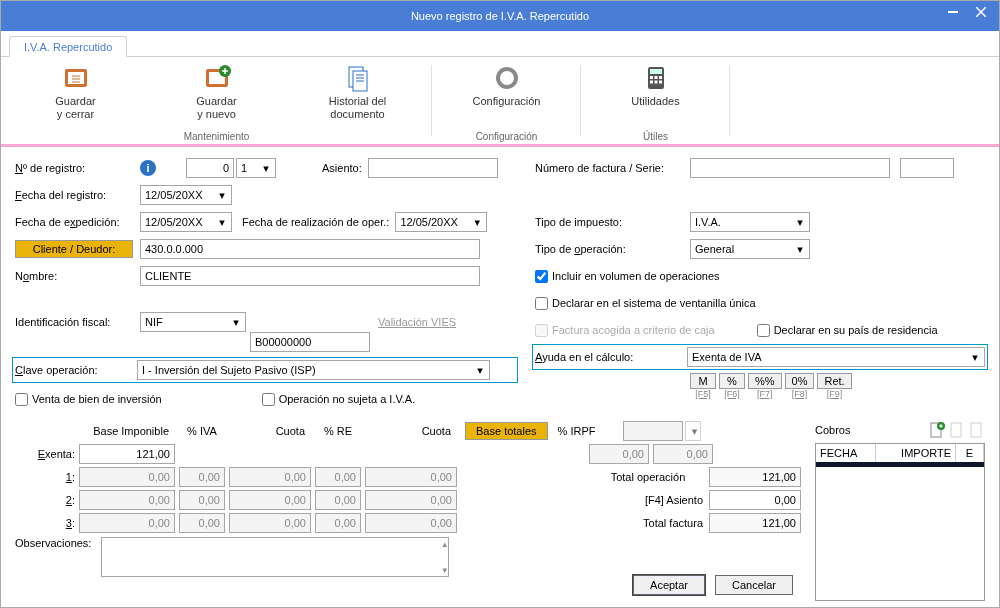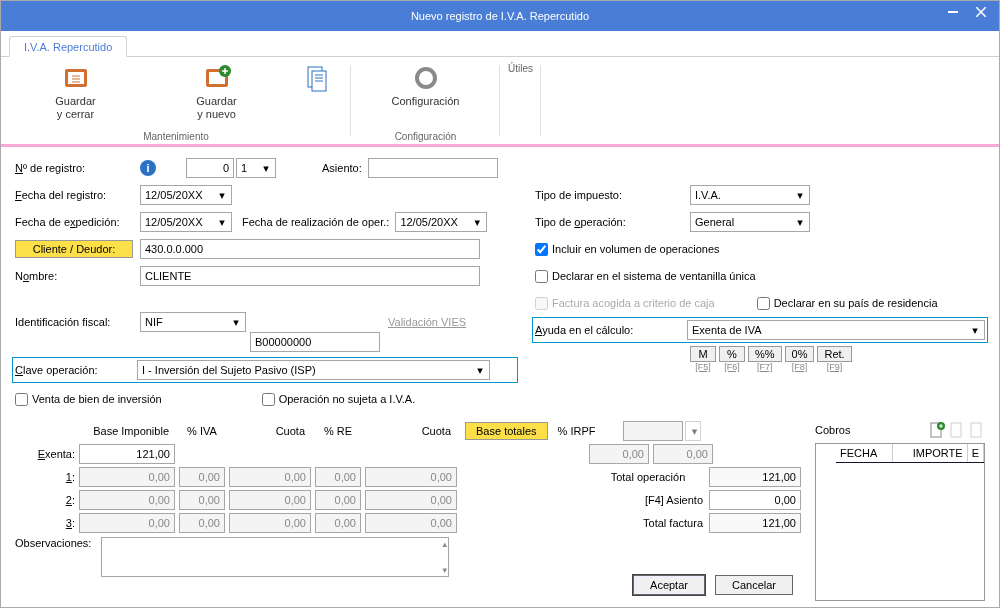--- a/index.html
+++ b/index.html
@@ -30,40 +30,40 @@
 .lbl { width: 125px; color: #000; }
 .lbl u { text-decoration: underline; }
 input[type=text], .sel { height: 20px; border: 1px solid #a6a6a6; padding: 1px 4px; background: #fff; font-size: 11px; }
 input[type=text]:disabled { background: #f4f4f4; color: #888; }
 .sel { display: inline-flex; align-items: center; justify-content: space-between; padding-right: 2px; cursor: pointer; }
 .sel .caret { width: 14px; height: 14px; display:flex; align-items:center; justify-content:center; }
 .highlight-box { border: 1.5px solid #0099cc; padding: 2px; align-items: center; }
 .chk { display: inline-flex; align-items: center; gap: 4px; }
 .chk input { width: 13px; height: 13px; }
 .link { color: #999; text-decoration: underline; cursor: pointer; }
-.btn-sm { border: 1px solid #999; background: #fde047; padding: 2px 10px; cursor: pointer; display: inline-flex; align-items: center; }
+.btn-sm { border: 1px solid #999; background: #eab308; padding: 2px 10px; cursor: pointer; display: inline-flex; align-items: center; }
 .num { text-align: right; }
 .disabled-txt { color: #aaa; }
 
 .hdr-row, .data-row { display: flex; align-items: center; margin-bottom: 3px; }
 .hdr-row > div, .data-row > div, .data-row > input { margin-right: 4px; }
 .col-tag { width: 60px; text-align: right; }
 .col-base { width: 96px; }
 .col-iva { width: 46px; }
 .col-cuota1 { width: 82px; }
 .col-re { width: 46px; }
 .col-cuota2 { width: 92px; }
 
 .shortcut-btns { display:flex; gap:3px; }
 .shortcut-btns .sb { display:flex; flex-direction:column; align-items:center; }
 .shortcut-btns .sb .b { border:1px solid #999; padding: 1px 6px; background:#f0f0f0; min-width:26px; text-align:center; cursor:pointer;}
 .shortcut-btns .sb .k { font-size:9px; color:#888; text-decoration:underline; }
 
 .cobros { border:1px solid #999; width:170px; height:158px; position:relative; }
-.cobros-hdr { display:flex; border-bottom:1px solid #0f172a;margin-left:20px; }
+.cobros-hdr { display:flex; border-bottom:5px solid #0f172a; }
 .cobros-hdr div { padding:3px 4px; border-right:1px solid #ccc; font-size:11px; }
 
 .footer-btns { position:absolute; right: 206px; bottom: 14px; display:flex; gap:10px; }
 .btn { border:1px solid #666; background:#f0f0f0; padding:3px 16px; cursor:pointer; }
 .btn.default { outline:1px solid #444; outline-offset:0;  box-shadow: 0 0 0 1px #eef inset;}
 
 svg { display:block; }
 </style>
 </head>
 <body>
@@ -115,39 +115,58 @@
 y nuevo</span>
       </div>
       <div class="ribbon-btn">
         <span class="ico">
             <svg width="30" height="30">
               <rect x="6" y="4" width="14" height="20" fill="#fff" stroke="#2b71c4"></rect>
               <rect x="10" y="8" width="14" height="20" fill="#fff" stroke="#2b71c4"></rect>
               <path d="M13 12h8M13 15h8M13 18h8" stroke="#2b71c4"></path>
             </svg>
           </span>
+        <span class="lbl" style="white-space:pre-line">Historial del
+documento</span>
       </div>
     </div>
     <div class="ribbon-group-label">Mantenimiento</div>
   </div>
   <div class="ribbon-group">
     <div class="ribbon-items">
       <div class="ribbon-btn">
         <span class="ico">
             <svg width="30" height="30">
               <circle cx="15" cy="15" r="9" fill="none" stroke="#8a8a8a" stroke-width="4"></circle>
               <circle cx="15" cy="15" r="4" fill="#fff"></circle>
             </svg>
           </span>
         <span class="lbl">Configuración</span>
       </div>
     </div>
     <div class="ribbon-group-label">Configuración</div>
   </div>
   <div class="ribbon-group">
+    <div class="ribbon-items">
+      <div class="ribbon-btn">
+        <span class="ico">
+            <svg width="30" height="30">
+              <rect x="7" y="4" width="16" height="22" rx="2" fill="#555"></rect>
+              <rect x="9" y="6" width="12" height="5" fill="#cfe"></rect>
+              <rect x="9" y="13" width="3" height="3" fill="#fff"></rect>
+              <rect x="13.5" y="13" width="3" height="3" fill="#fff"></rect>
+              <rect x="18" y="13" width="3" height="3" fill="#fff"></rect>
+              <rect x="9" y="17.5" width="3" height="3" fill="#fff"></rect>
+              <rect x="13.5" y="17.5" width="3" height="3" fill="#fff"></rect>
+              <rect x="18" y="17.5" width="3" height="3" fill="#fff"></rect>
+            </svg>
+          </span>
+        <span class="lbl">Utilidades</span>
+      </div>
+    </div>
     <div class="ribbon-group-label">Útiles</div>
   </div>
 </div>
 
 <div class="form">
 
   <div style="display:flex; gap:20px;">
 
     <div style="flex:0 0 500px;">
       <div class="row">
@@ -187,21 +206,21 @@
       <div class="row">
         <span class="lbl">N<u>o</u>mbre:</span>
         <input type="text" style="width: 340px;" value="CLIENTE">
       </div>
       <div class="row">
         <span class="lbl">Identificación fiscal:</span>
         <div class="sel" style="width:106px">
             <span>NIF</span>
             <span class="caret">▾</span>
           </div>
-        <input type="text" style="width: 130px; margin-left: 4px; margin-top: 40px;" value="B00000000">
+        <input type="text" style="width: 120px; margin-left: 4px; margin-top: 40px;" value="B00000000">
         <span class="link" style="margin-left:8px">Validación VIES</span>
       </div>
       <div class="row highlight-box" style="margin-left:-3px;margin-right:-3px">
         <span class="lbl" style="width:122px"><u>C</u>lave operación:</span>
         <div class="sel" style="width:353px">
             <span>I - Inversión del Sujeto Pasivo (ISP)</span>
             <span class="caret">▾</span>
           </div>
       </div>
       <div class="row">
@@ -210,20 +229,25 @@
             <span>Venta de bien de inversión</span>
           </label>
         <label class="chk" style="margin-left:100px">
             <input type="checkbox" style="">
             <span>Operación no sujeta a I.V.A.</span>
           </label>
       </div>
     </div>
 
     <div style="flex:1">
+      <div class="row">
+        <span class="lbl" style="width:155px">Número de factura / Serie:</span>
+        <input type="text" style="width: 200px;">
+        <input type="text" style="width: 54px; margin-left: 10px;">
+      </div>
       <div class="row" style="height:22px"></div>
       <div class="row">
         <span class="lbl" style="width:155px">Tipo de impuesto:</span>
         <div class="sel" style="width:120px">
             <span>I.V.A.</span>
             <span class="caret">▾</span>
           </div>
       </div>
       <div class="row">
         <span class="lbl" style="width:155px">Tipo de <u>o</u>peración:</span>

